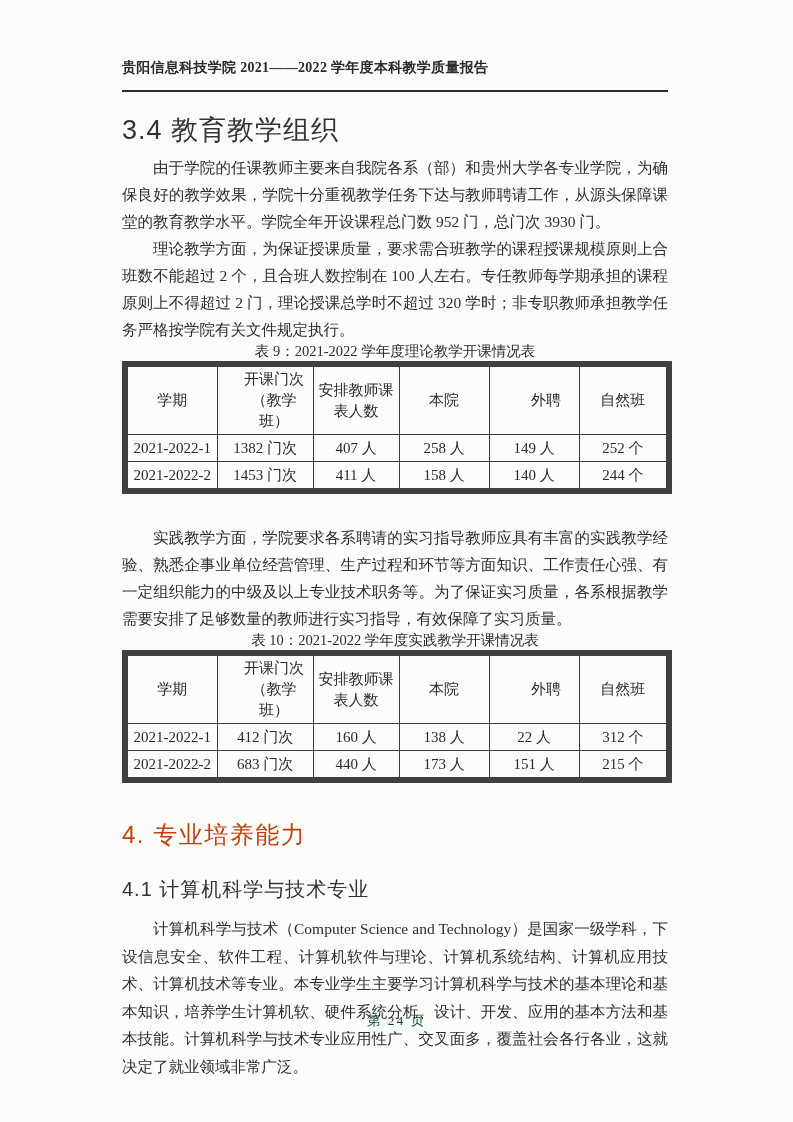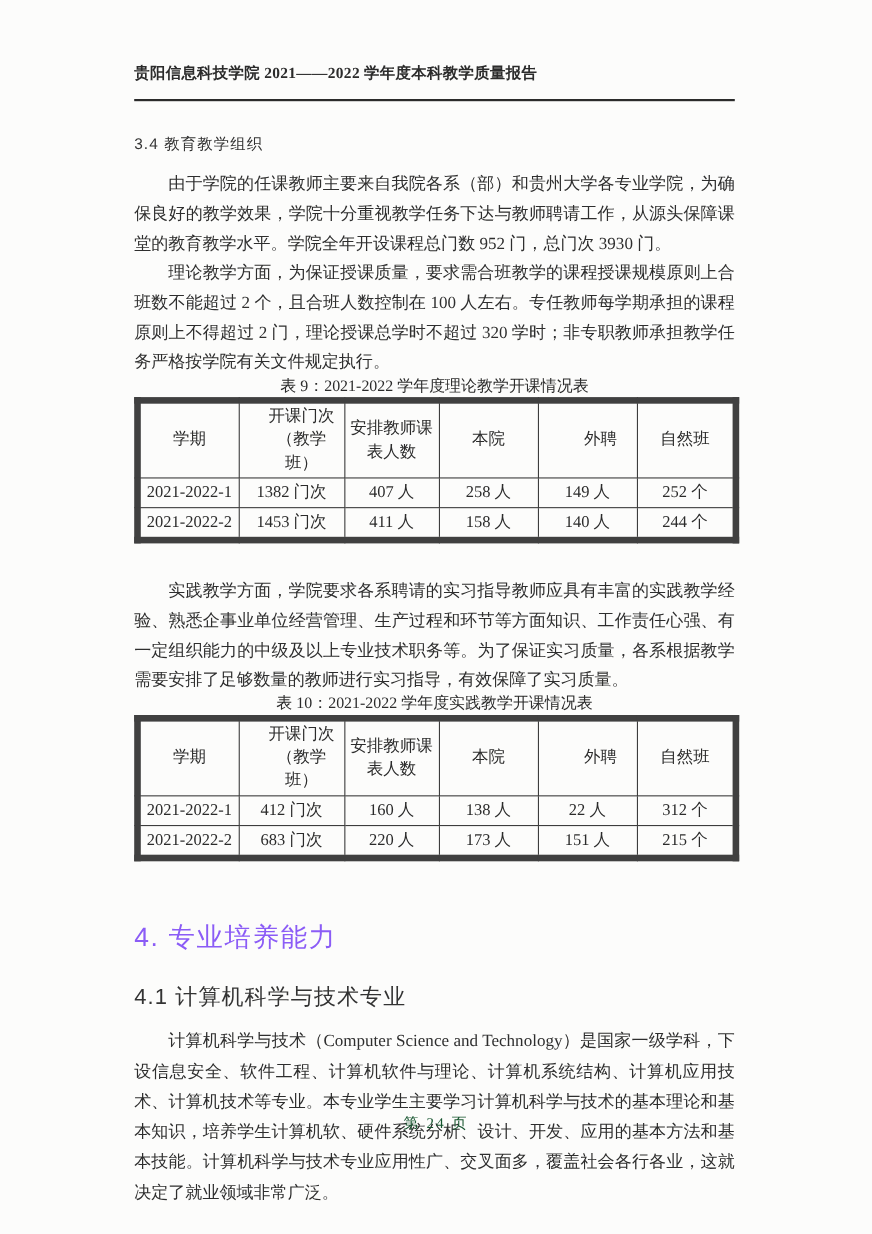--- a/index.html
+++ b/index.html
@@ -28,33 +28,33 @@
     color: #2b2b2b;
   }
   .head-rule {
     height: 0;
     border-bottom: 2px solid #2b2b2b;
     margin-top: 14px;
   }
   h2.sec {
     font-family: "Liberation Sans", "DejaVu Sans", sans-serif;
     font-weight: 500;
-    font-size: 14px;
+    font-size: 27px;
     line-height: 28px;
     margin: 24px 0 0 0;
     color: #333;
     letter-spacing: 1px;
   }
   h1.chap {
     font-family: "Liberation Sans", "DejaVu Sans", sans-serif;
     font-weight: 500;
     font-size: 24px;
     line-height: 32px;
-    margin: 54px 0 0 0;
-    color: #8b5cf6;
+    margin: 36px 0 0 0;
+    color: #c2410c;
     letter-spacing: 1.5px;
   }
   h3.subsec {
     font-family: "Liberation Sans", "DejaVu Sans", sans-serif;
     font-weight: 500;
     font-size: 20px;
     line-height: 28px;
     margin: 24px 0 0 0;
     color: #333;
     letter-spacing: 1px;
@@ -180,21 +180,21 @@
           <td>2021-2022-1</td>
           <td>412 门次</td>
           <td>160 人</td>
           <td>138 人</td>
           <td>22 人</td>
           <td>312 个</td>
         </tr>
         <tr>
           <td>2021-2022-2</td>
           <td>683 门次</td>
-          <td>220 人</td>
+          <td>440 人</td>
           <td>173 人</td>
           <td>151 人</td>
           <td>215 个</td>
         </tr>
       </tbody>
     </table>
 
   <h1 class="chap">4. 专业培养能力</h1>
 
   <h3 class="subsec">4.1 计算机科学与技术专业</h3>

